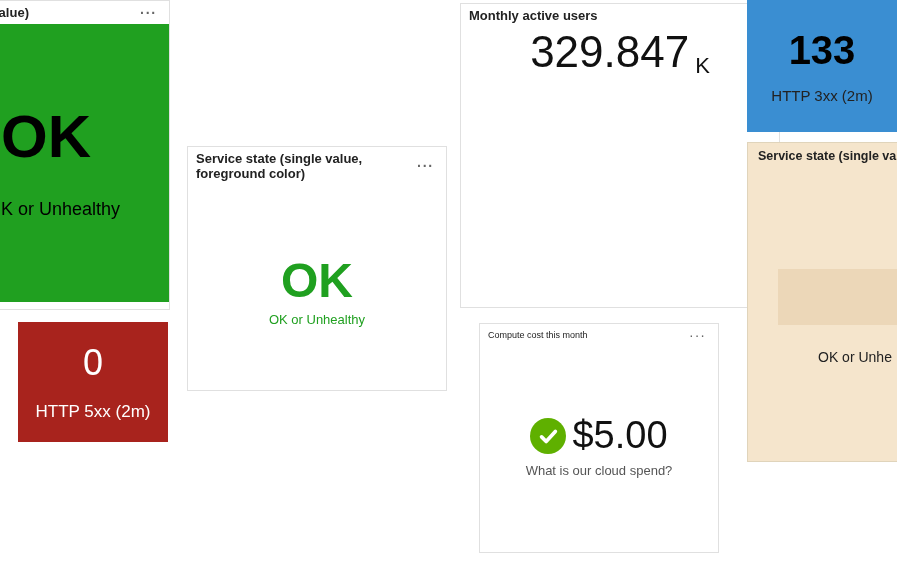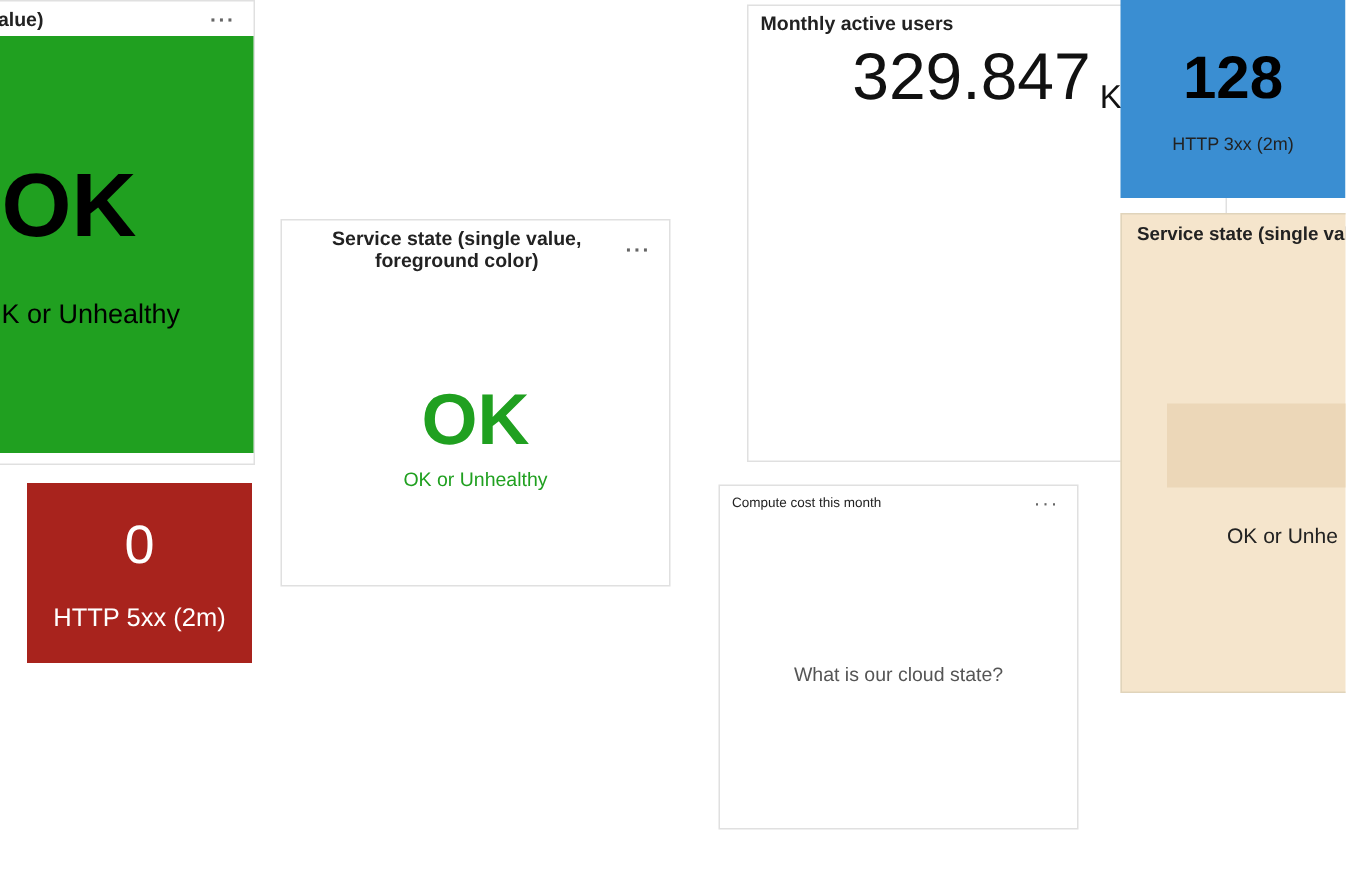--- a/index.html
+++ b/index.html
@@ -49,29 +49,29 @@
     .card1 .sub { font-size: 18px; margin-top: 32px; }
     
     .card2 {
       left: 18px; top: 322px; width: 150px; height: 120px;
       background: #a8231d; border: none; color: #fff;
       display: flex; flex-direction: column; justify-content: center; align-items: center;
     }
     .card2 .big { font-size: 36px; font-weight: 400; }
     .card2 .sub { font-size: 17px; margin-top: 18px; }
     
-    .card3 { left: 187px; top: 146px; width: 260px; height: 245px; text-align: center; }
+    .card3 { left: 187px; top: 146px; width: 260px; height: 245px; }
     .card3 .body {
       height: 210px; display: flex; flex-direction: column; justify-content: center; align-items: center;
       color: #20a020;
     }
     .card3 .big { font-size: 48px; font-weight: 600; }
     .card3 .sub { font-size: 13px; margin-top: 4px; }
     
-    .card4 { left: 460px; top: 3px; width: 320px; height: 305px; margin-left: 38px; }
+    .card4 { left: 460px; top: 3px; width: 320px; height: 305px; }
     .card4 .body {
       height: 270px; display: flex; justify-content: center; 
       color: #111;
     }
     .card4 .big { font-size: 44px; font-weight: 400; }
     .card4 .unit { font-size: 22px; margin-left: 6px; position: relative; top: 6px; }
     
     .card5 { left: 479px; top: 323px; width: 240px; height: 230px; }
     .card5 .card-header { font-size: 9px; font-weight: 400; }
     .card5 .body {
@@ -86,21 +86,21 @@
       display: flex; align-items: center; justify-content: center;
     }
     .check-icon svg { width: 22px; height: 22px; }
     
     .card6 {
       left: 747px; top: 0; width: 150px; height: 132px;
       background: #3a8ed2; border: none; color: #000;
       display: flex; flex-direction: column; justify-content: center; align-items: center;
     }
     .card6 .big { font-size: 40px; font-weight: 600; }
-    .card6 .sub { font-size: 12px; margin-top: 14px; color: #222;}
+    .card6 .sub { font-size: 15px; margin-top: 14px; color: #222;}
     
     .card7 {
       left: 747px; top: 142px; width: 200px; height: 320px;
       background: #f5e5cc; border: 1px solid #e0d4bb;
     }
     .card7 .card-header { font-size: 12.5px; font-weight: 600; padding: 6px 10px; }
     .card7 .body { padding: 100px 0 0 0; text-align: center; }
     .card7 .bar {
       background: #ecd7b8; height: 56px; margin: 0 0 0 30px;
     }
@@ -147,26 +147,34 @@
     </div>
   </div>
 </div>
 
 <div class="card card5">
   <div class="card-header">
     <span>Compute cost this month</span>
     <span class="dots">···</span>
   </div>
   <div class="body">
-    <div class="sub">What is our cloud state?</div>
+    <div class="row">
+      <span class="check-icon">
+        <svg viewBox="0 0 24 24" fill="none" stroke="#fff" stroke-width="4" stroke-linecap="round" stroke-linejoin="round">
+            <polyline points="5 13 10 18 20 7"></polyline>
+          </svg>
+      </span>
+      <span class="big">$5.00</span>
+    </div>
+    <div class="sub">What is our cloud spend?</div>
   </div>
 </div>
 
 <div class="card card6">
-  <div class="big">128</div>
+  <div class="big">133</div>
   <div class="sub">HTTP 3xx (2m)</div>
 </div>
 
 <div class="card card7">
   <div class="card-header">
     <span>Service state (single value)</span>
   </div>
   <div class="body">
     <div class="bar"></div>
     <div class="sub">OK or Unhe</div>

